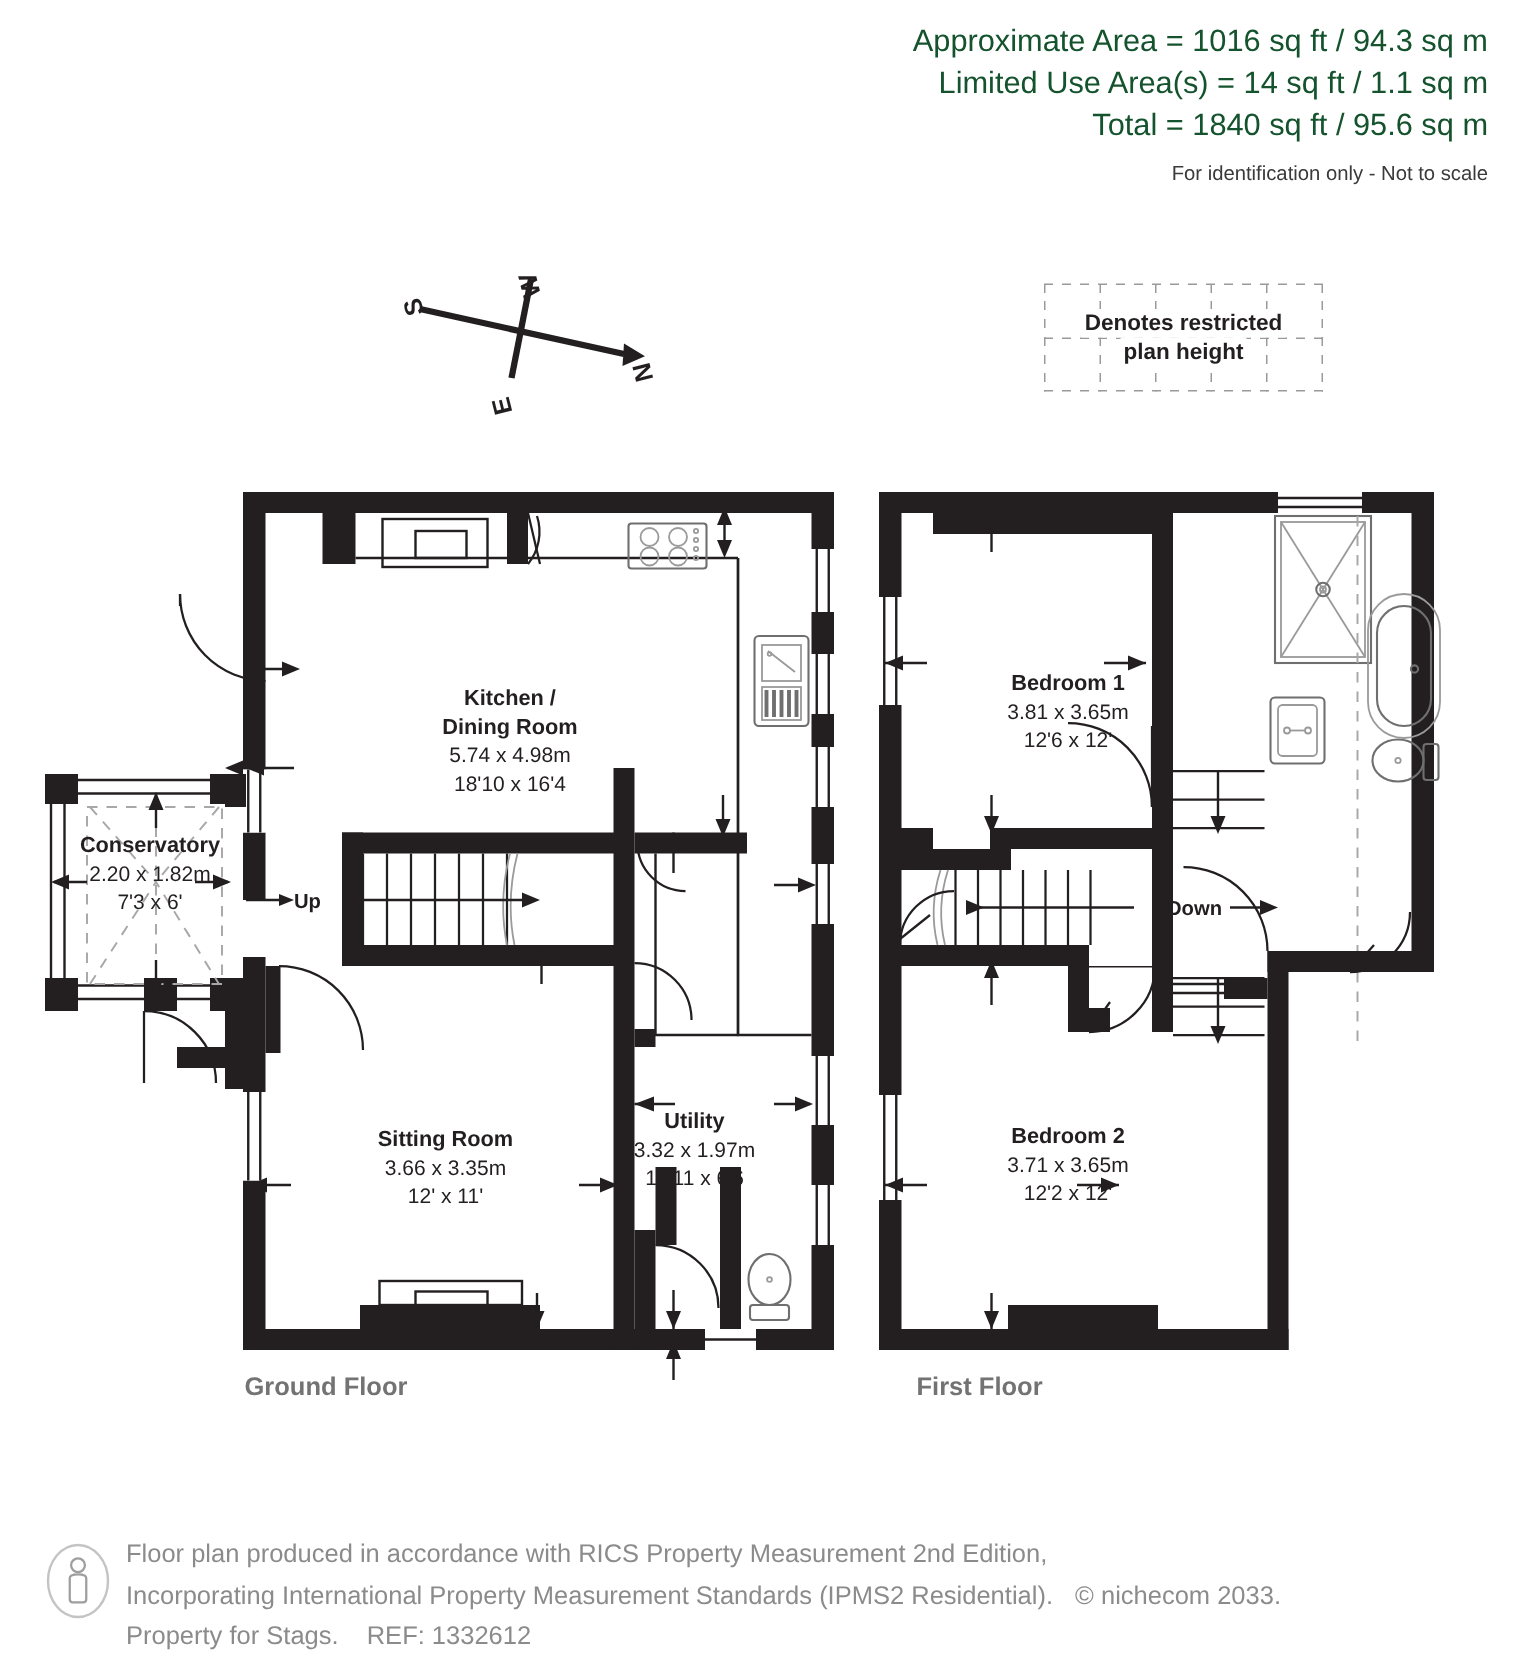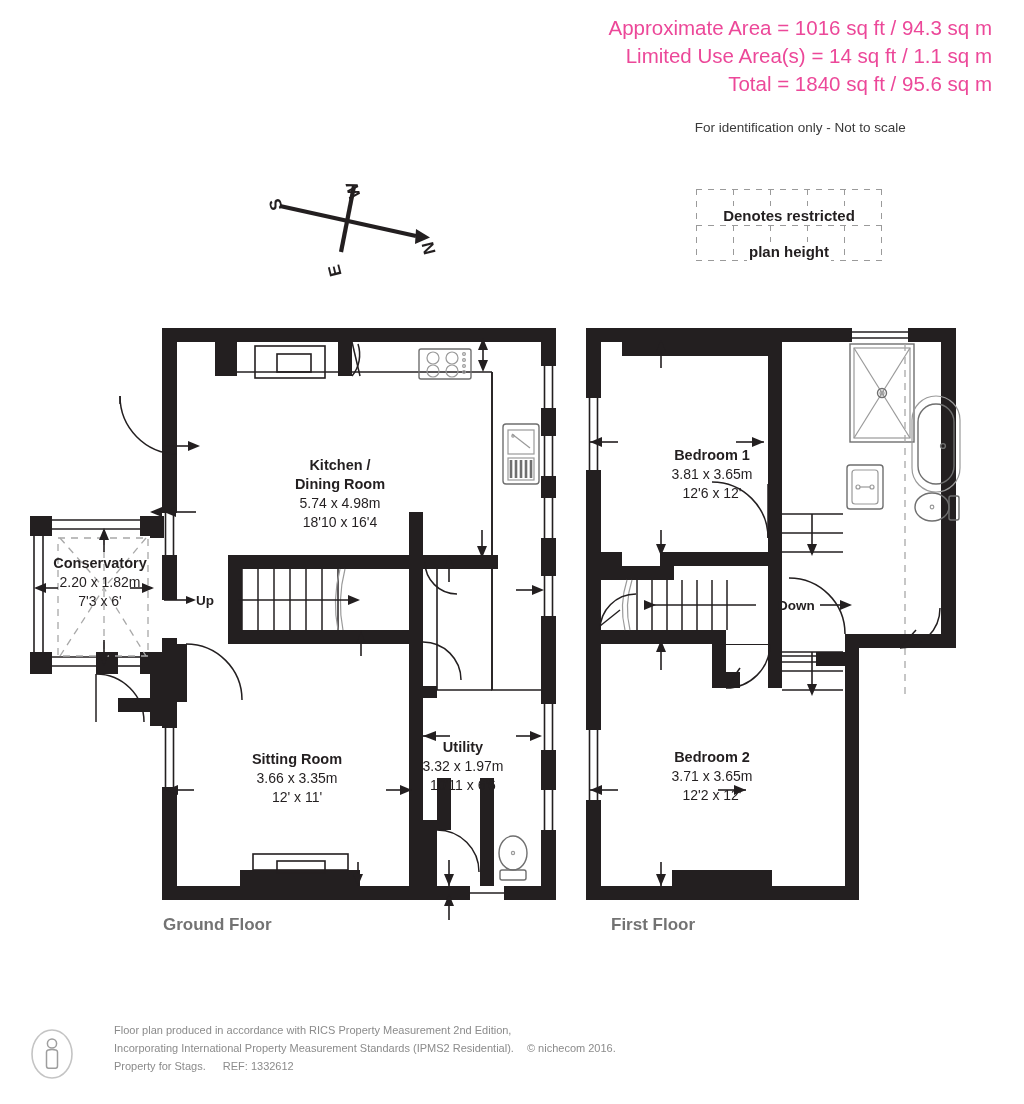--- a/index.html
+++ b/index.html
@@ -6,22 +6,22 @@
   html,body{margin:0;padding:0;background:#ffffff;}
   body{
     width:1024px;height:1104px;position:relative;overflow:hidden;
     font-family:"Liberation Sans","DejaVu Sans",sans-serif;
     color:#231f20;
   }
   .abs{position:absolute;}
 
   
   #header{right:32px;top:14px;text-align:right;line-height:1.36;}
-  #header .hline{font-size:20.5px;color:#ec4899;white-space:nowrap;}
-  #header .hnote{font-size:13.5px;color:#3a3a3a;margin-top:21px;white-space:nowrap;text-align:center;}
+  #header .hline{font-size:20.5px;color:#14532d;white-space:nowrap;}
+  #header .hnote{font-size:13.5px;color:#3a3a3a;margin-top:9px;white-space:nowrap;}
 
   
   #compass{left:258px;top:168px;width:190px;height:110px;}
   #compass svg{display:block;}
   .cp-letter{font-size:17px;font-weight:bold;fill:#231f20;font-family:"Liberation Sans",sans-serif;}
 
   
   #legend{left:696px;top:189px;width:186px;height:72px;}
   #legend .hatchbox{
     position:absolute;inset:0;
@@ -34,21 +34,21 @@
     background-position:0 0,0 0,0 100%,100% 0;
     background-repeat:no-repeat;
   }
   #legend .vdash{position:absolute;top:0;bottom:0;width:1px;
     background-image:repeating-linear-gradient(to bottom,#9a9a9a 0 6px,transparent 6px 12px);}
   #legend .hdash{position:absolute;left:0;right:0;height:1px;
     background-image:repeating-linear-gradient(to right,#9a9a9a 0 6px,transparent 6px 12px);}
   #legend .ltext{position:absolute;inset:0;display:flex;flex-direction:column;
     align-items:center;justify-content:center;font-size:15px;font-weight:bold;
     line-height:1.28;text-align:center;color:#231f20;}
-  #legend .ltext span{background:#fff;padding:0 2px;margin-top:17px;}
+  #legend .ltext span{background:#fff;padding:0 2px;}
 
   
   #plan{left:0;top:300;}
   #plan svg{display:block;}
 
   .w{fill:#231f20;}                 
   .thin{fill:none;stroke:#231f20;stroke-width:1.6;}
   .fx{fill:none;stroke:#6f6f6f;stroke-width:1.4;}   
   .fx2{fill:none;stroke:#9a9a9a;stroke-width:1.2;}
   .swing{fill:none;stroke:#231f20;stroke-width:1.5;}
@@ -62,22 +62,22 @@
   .updown{font-size:13.5px;font-weight:bold;fill:#231f20;}
 
   
   .floor-title{font-size:17px;font-weight:bold;color:#737373;}
   #gf-title{left:163px;top:915px;}
   #ff-title{left:611px;top:915px;}
 
   
   #footer{left:30px;top:1022px;width:740px;}
   #footer .ficon{position:absolute;left:0;top:6px;width:44px;height:52px;}
-  #footer .ftxt{position:absolute;left:54px;top:0;font-size:11px;color:#8b8b8b;
-    line-height:1.62;white-space:nowrap;margin-left:30px;}
+  #footer .ftxt{position:absolute;left:54px;top:0;font-size:17px;color:#8b8b8b;
+    line-height:1.62;white-space:nowrap;}
   #footer .ftxt .cc{color:#8b8b8b;}
 </style>
 </head>
 <body>
 
 <div id="header" class="abs">
   <div class="hline">Approximate Area = 1016 sq ft / 94.3 sq m</div>
   <div class="hline">Limited Use Area(s) = 14 sq ft / 1.1 sq m</div>
   <div class="hline">Total = 1840 sq ft / 95.6 sq m</div>
   <div class="hnote">For identification only - Not to scale</div>
@@ -613,20 +613,20 @@
     <svg width="44" height="52" viewBox="0 0 44 52">
       <ellipse cx="22" cy="26" rx="20" ry="24" fill="none" stroke="#c4c4c4" stroke-width="1.6"></ellipse>
       <circle cx="22" cy="15.5" r="4.6" fill="none" stroke="#9e9e9e" stroke-width="1.5"></circle>
       <path d="M16.5,24 q0,-2.5 5.5,-2.5 q5.5,0 5.5,2.5 l0,14 q0,2.2 -2,2.2 l-7,0 q-2,0 -2,-2.2 Z" fill="none" stroke="#9e9e9e" stroke-width="1.5"></path>
     </svg>
   </div>
   <div class="ftxt">
     <div>Floor plan produced in accordance with RICS Property Measurement 2nd Edition,</div>
     <div>
       <span>Incorporating International Property Measurement Standards (IPMS2 Residential).</span>
-      <span class="cc" style="margin-left:10px">© nichecom 2016.</span>
+      <span class="cc" style="margin-left:10px">© nichecom 2033.</span>
     </div>
     <div>
       <span>Property for Stags.</span>
       <span style="margin-left:14px">REF: 1332612</span>
     </div>
   </div>
 </div>
 
 </body></html>

